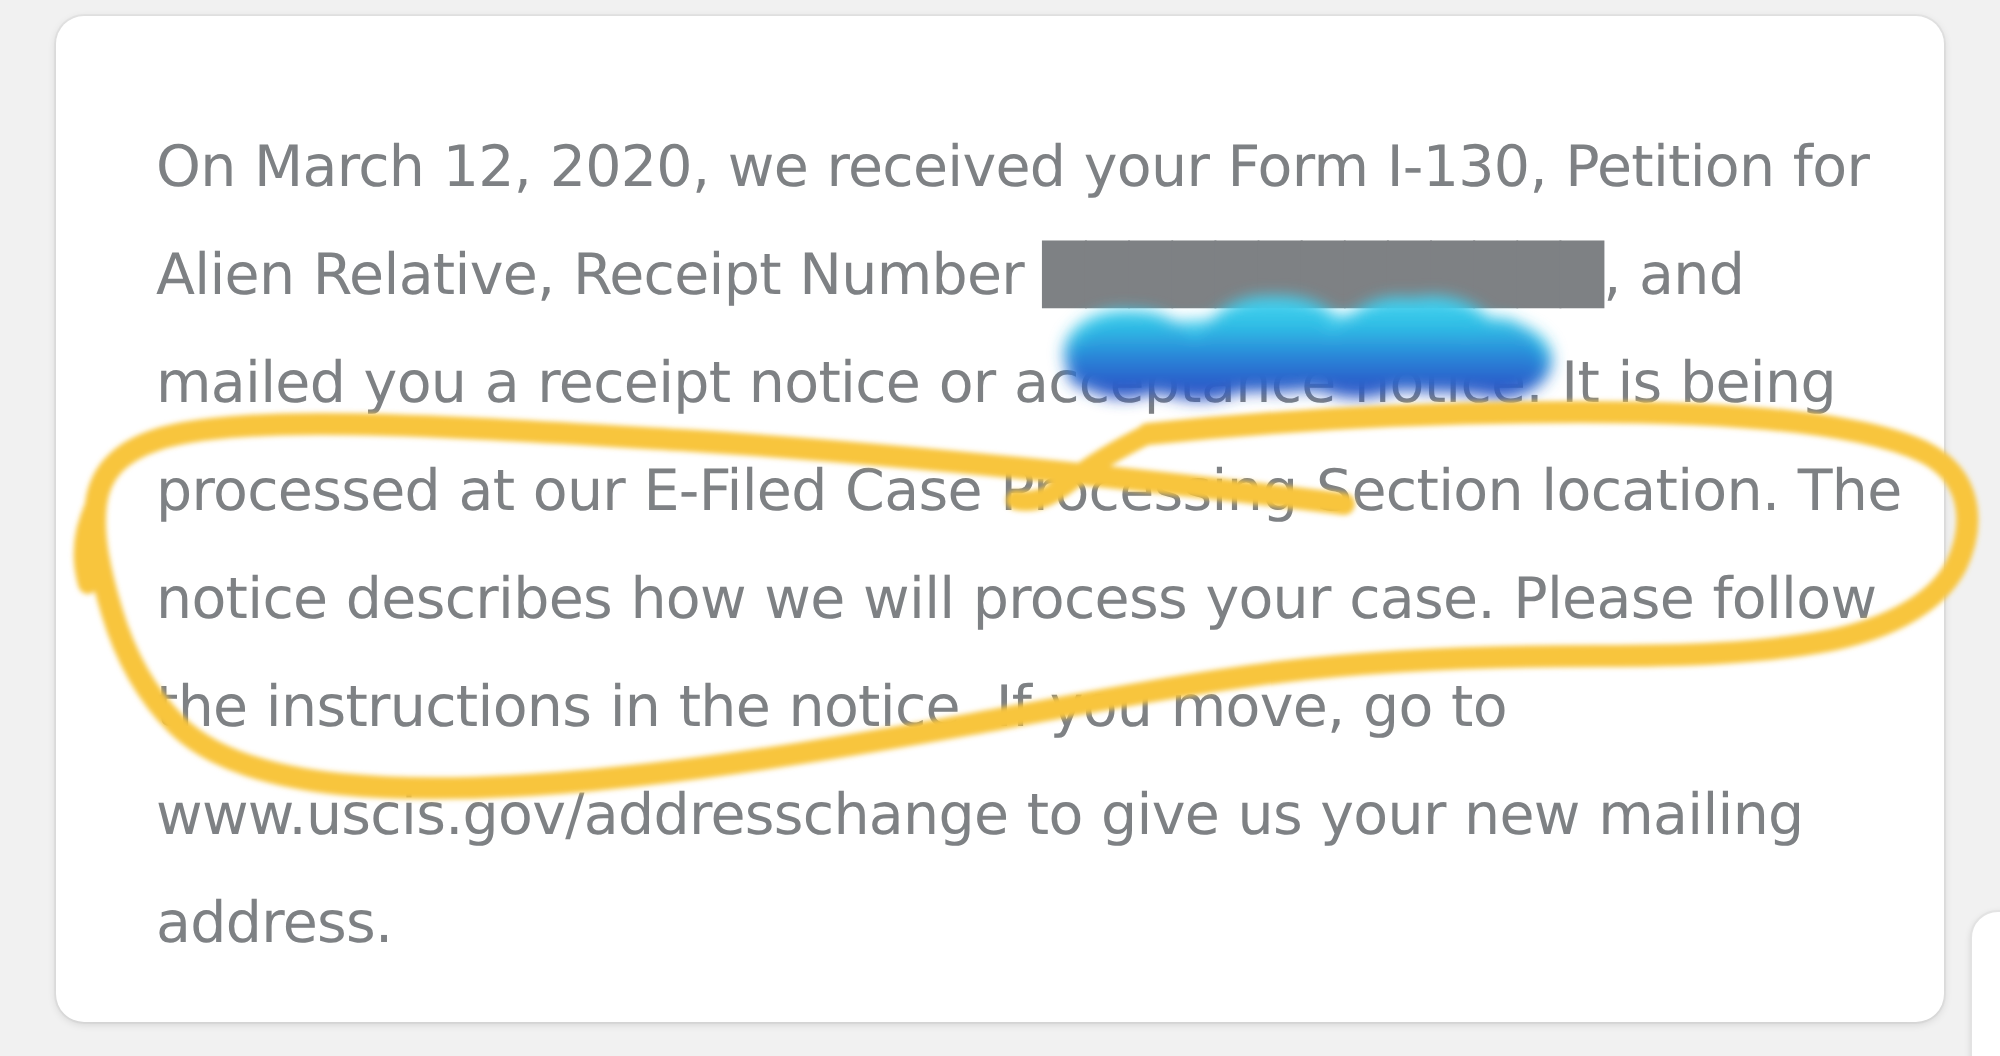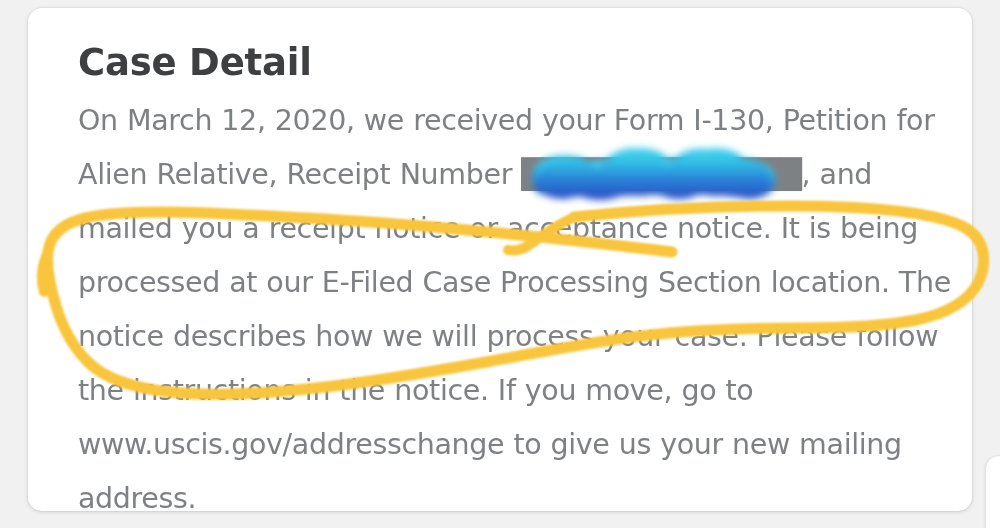--- a/index.html
+++ b/index.html
@@ -91,21 +91,20 @@
 </style>
 </head>
 <body>
 
 <div id="page">
 
   <div class="card-peek"></div>
 
   <div class="card">
     <div class="card-body">
-      <h1 class="case-title">Case Detail</h1>
       <p class="case-text">On March 12, 2020, we received your Form I-130, Petition for Alien Relative, Receipt Number █████████████, and mailed you a receipt notice or acceptance notice. It is being processed at our E-Filed Case Processing Section location. The notice describes how we will process your case. Please follow the instructions in the notice. If you move, go to www.uscis.gov/addresschange to give us your new mailing address.</p>
     </div>
   </div>
 
   <div class="annot-layer">
     <svg width="1000" height="528" viewBox="0 0 1000 528" xmlns="http://www.w3.org/2000/svg">
       <defs>
         <linearGradient id="redactGrad" x1="0" y1="0" x2="0" y2="1">
           <stop offset="0%" stop-color="#4ad3f0"></stop>
           <stop offset="28%" stop-color="#2fc2e6"></stop>

